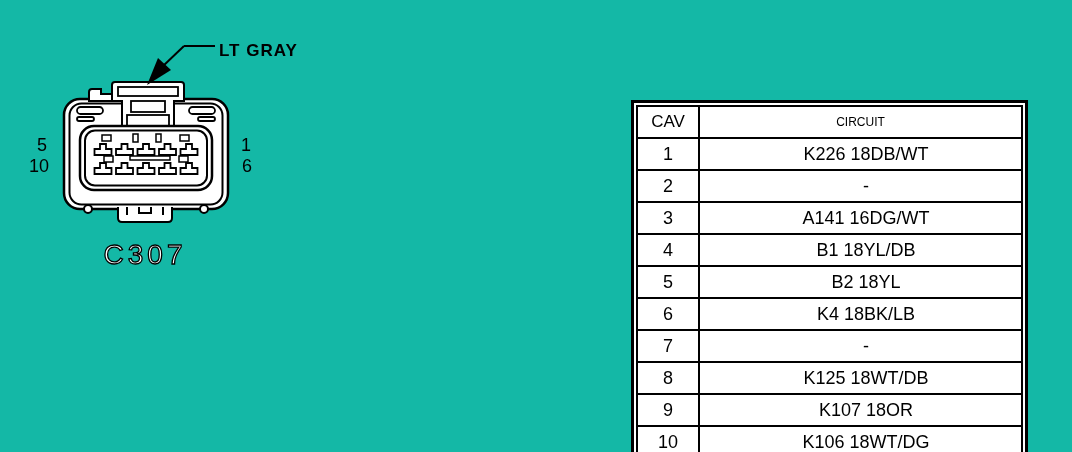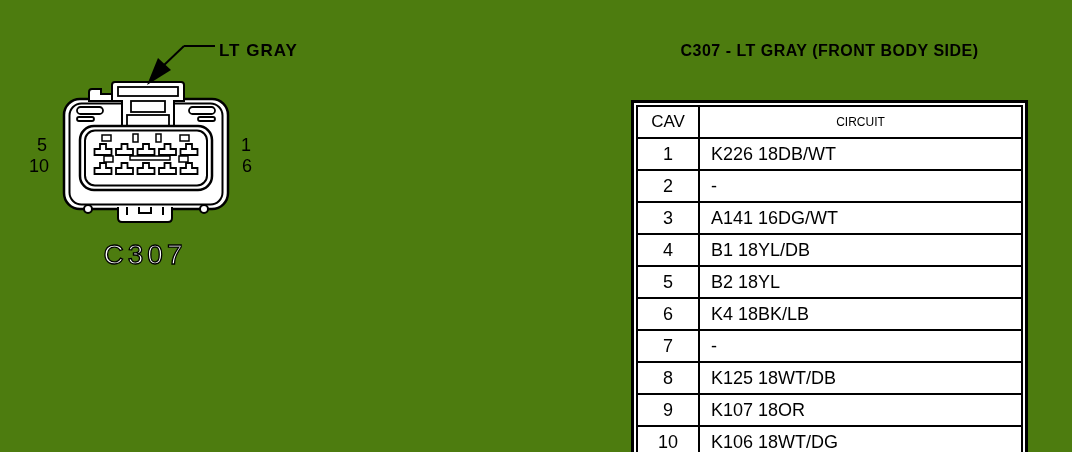--- a/index.html
+++ b/index.html
@@ -6,21 +6,21 @@
     margin: 0;
     padding: 0;
     background: #ffffff;
     font-family: "Liberation Sans", sans-serif;
     color: #000000;
   }
   .page {
     position: relative;
     width: 1072px;
     height: 452px;
-    background: #4d7c0f;
+    background: #14b8a6;
     overflow: hidden;
   }
   
   .diagram-svg {
     position: absolute;
     left: 0;
     top: 0;
   }
   .svg-label {
     font-family: "Liberation Sans", sans-serif;
@@ -72,21 +72,21 @@
     vertical-align: middle;
     padding: 0;
     overflow: hidden;
     white-space: nowrap;
   }
   table.circuit-table .cav {
     width: 60px;
     text-align: center;
   }
   table.circuit-table .circuit {
-    text-align: left;
+    text-align: center;
     padding-left: 11px;
   }
   table.circuit-table th.circuit {
     text-align: center;
     padding-left: 0;
     font-size: 12px;
   }
   table.circuit-table th.cav { font-size: 17px; }
 </style>
 </head>
@@ -171,21 +171,20 @@
     <text class="svg-label callout-text" x="219" y="56">LT GRAY</text>
 
     <text class="svg-label pin-text" x="42" y="151" text-anchor="middle">5</text>
     <text class="svg-label pin-text" x="39" y="172" text-anchor="middle">10</text>
     <text class="svg-label pin-text" x="246" y="151" text-anchor="middle">1</text>
     <text class="svg-label pin-text" x="247" y="172" text-anchor="middle">6</text>
 
     <text class="svg-label connector-id-text" x="145" y="264" text-anchor="middle">C307</text>
   </svg>
 
-  <div class="table-title">C307 - LT GRAY (FRONT BODY SIDE)</div>
 
   <div class="table-wrap">
     <table class="circuit-table">
       <thead>
         <tr>
           <th class="cav">CAV</th>
           <th class="circuit">CIRCUIT</th>
         </tr>
       </thead>
       <tbody id="rows">

